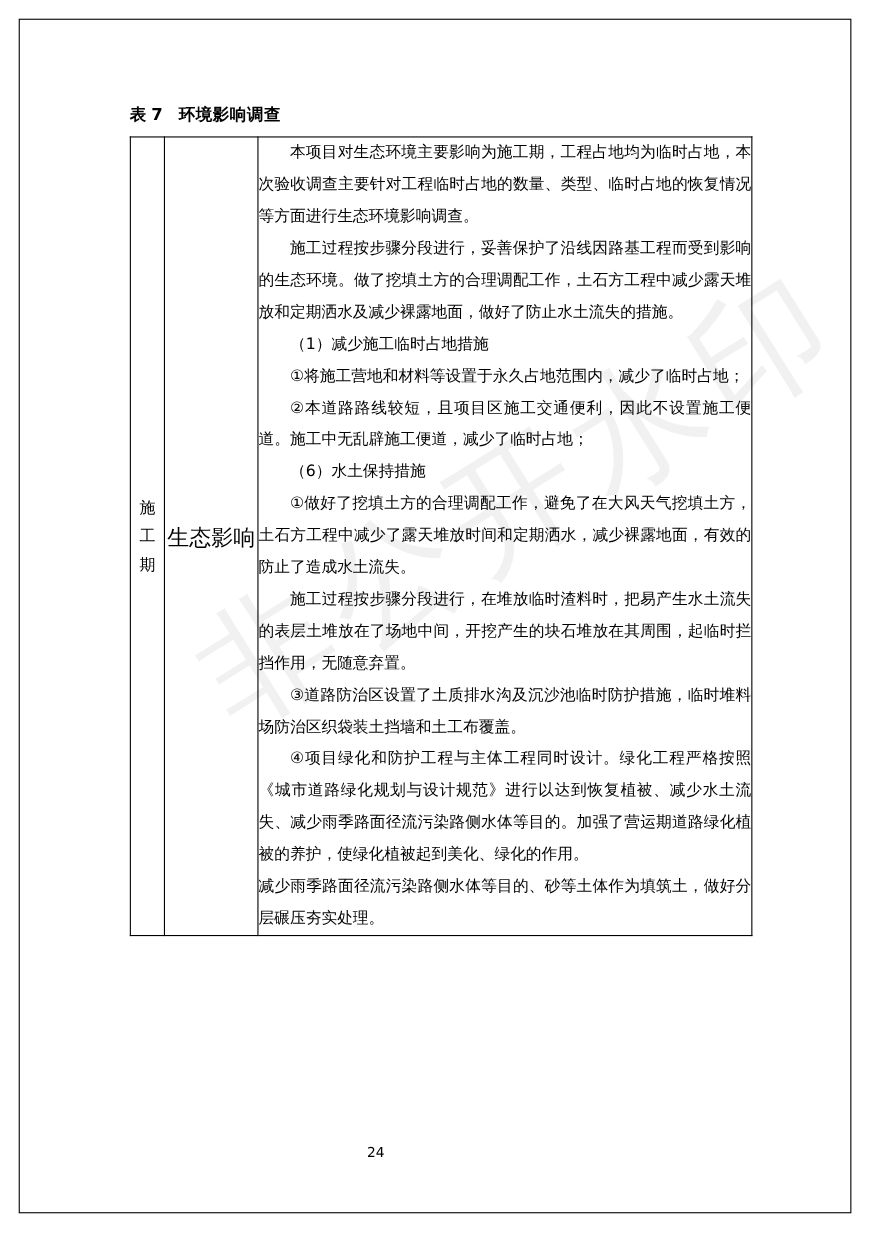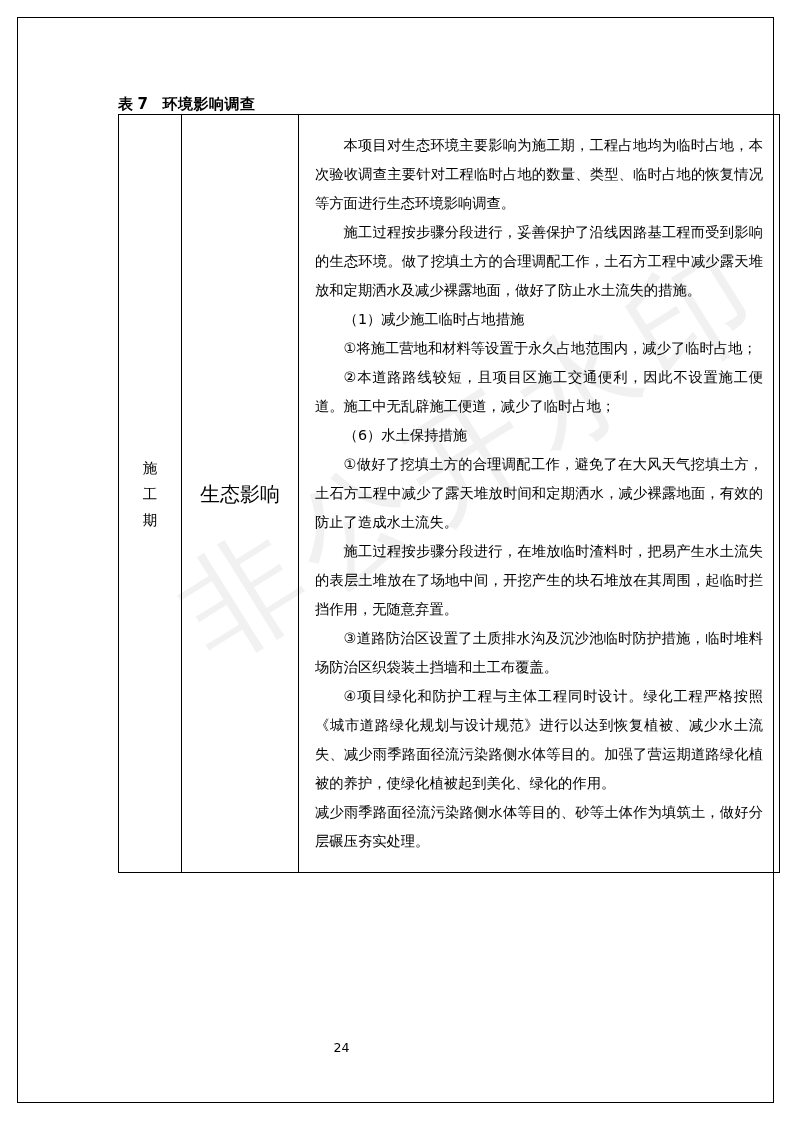--- a/index.html
+++ b/index.html
@@ -31,39 +31,40 @@
     position: absolute;
     left: 118px;
     top: 95px;
     width: 562px;
   }
 
   .table-caption {
     font-size: 15px;
     font-weight: bold;
     letter-spacing: 0.5px;
+    margin-bottom: 10px;
     white-space: nowrap;
   }
   .table-caption .cap-num {
     margin-right: 4px;
   }
   .table-caption .cap-gap {
     display: inline-block;
     width: 14px;
   }
 
   table.doc-table {
     border-collapse: collapse;
     width: 562px;
     table-layout: fixed;
   }
   table.doc-table td {
     border: 1px solid #000000;
     vertical-align: middle;
-    padding: 16px;
+    padding: 0;
   }
 
   td.col-phase {
     width: 30px;
     text-align: center;
     vertical-align: middle;
   }
   td.col-topic {
     width: 84px;
     text-align: center;

